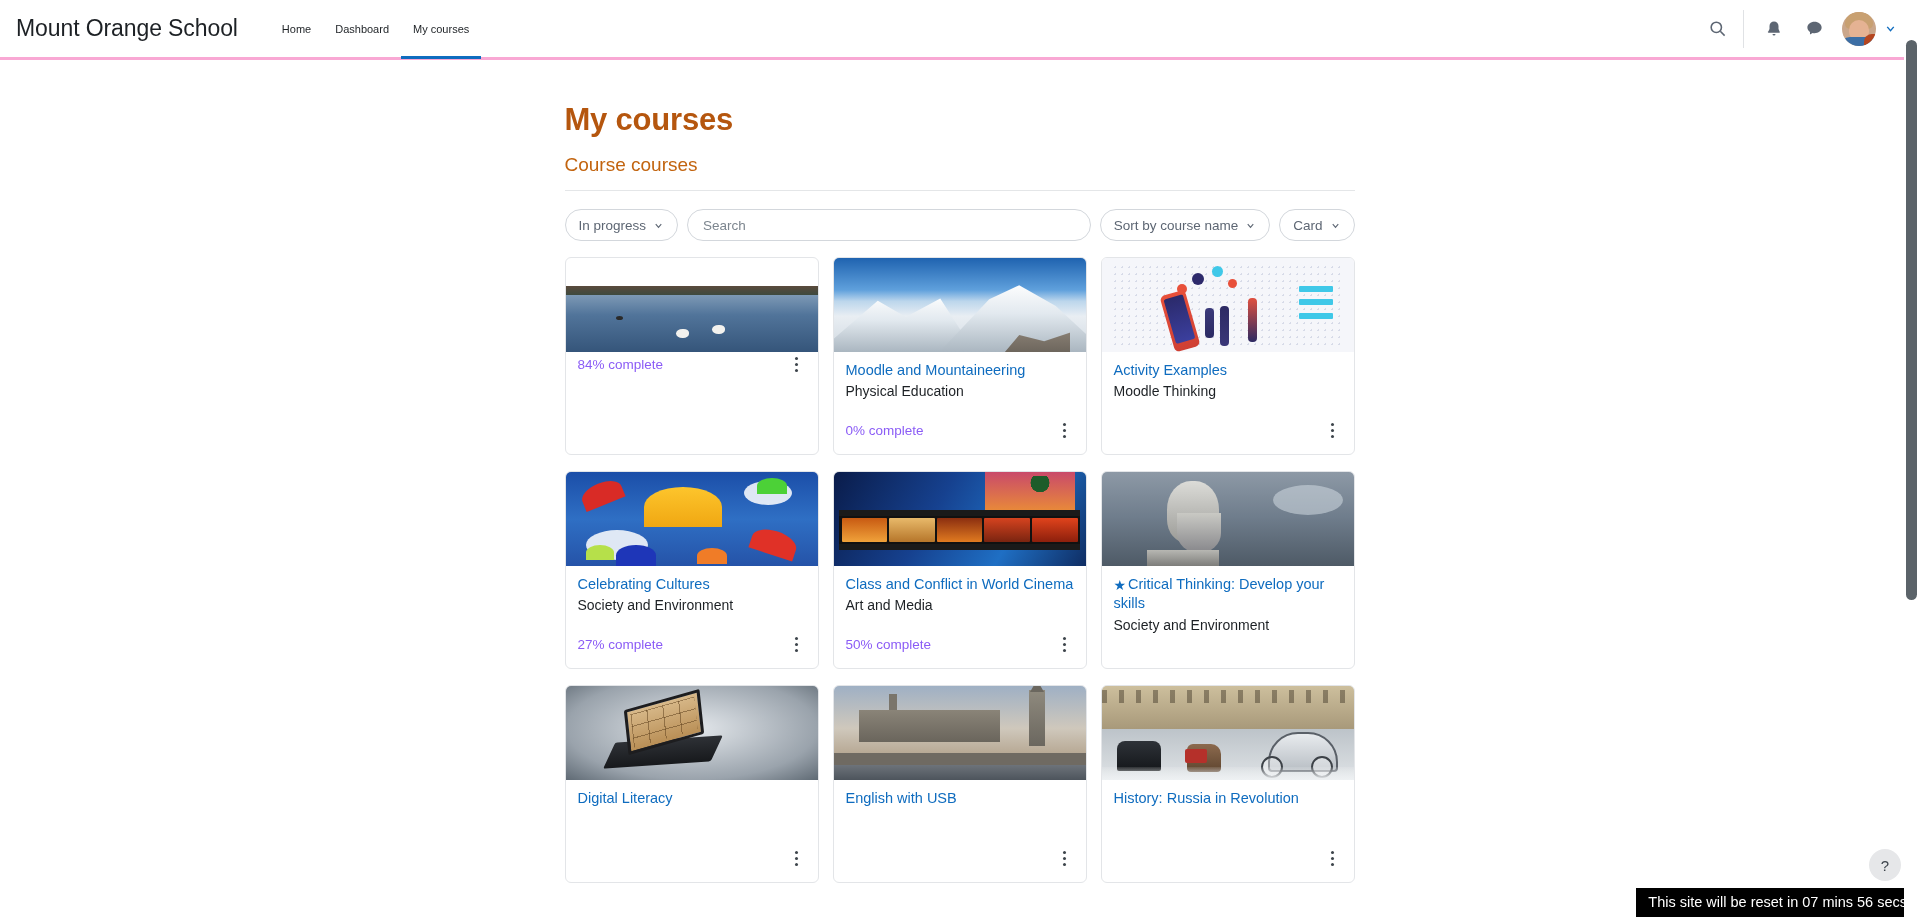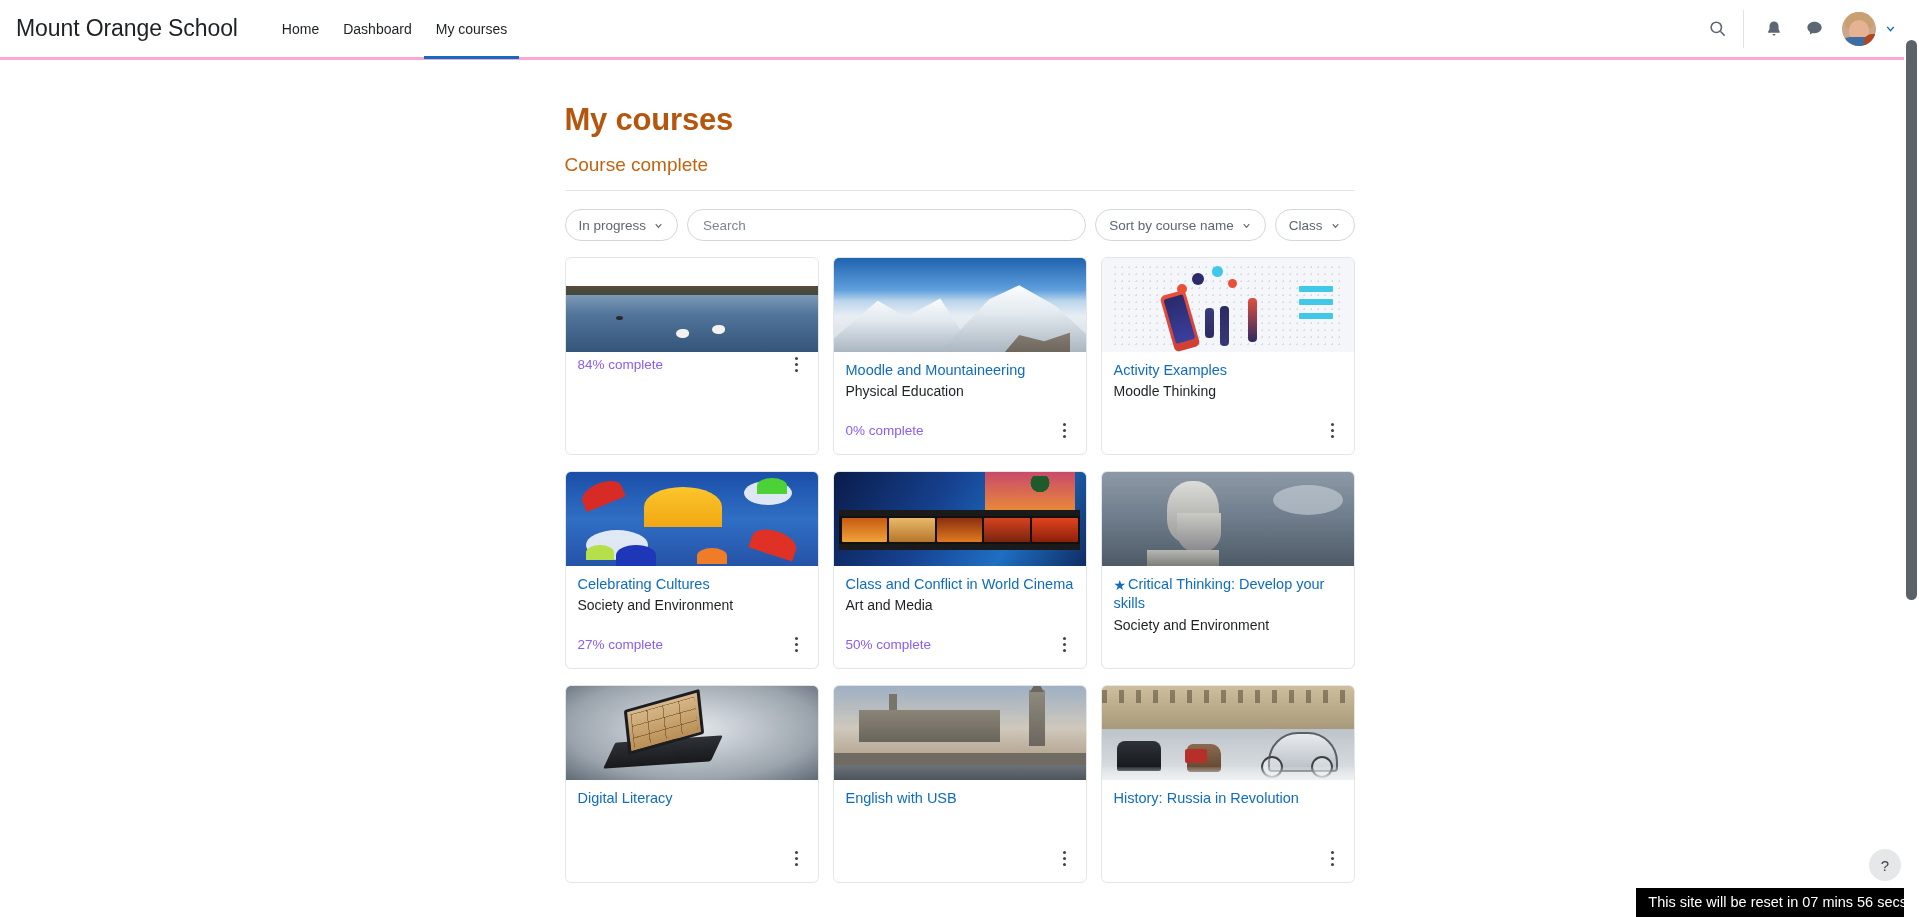--- a/index.html
+++ b/index.html
@@ -27,21 +27,21 @@
     color: #1d2125;
     font-weight: 400;
     letter-spacing: -0.1px;
     white-space: nowrap;
     margin-right: 32px;
   }
   .navlinks { display: flex; align-items: stretch; height: 60px; }
   .navlink {
     display: flex; align-items: center;
     padding: 0 12px;
-    font-size: 14px;
+    font-size: 11px;
     color: #1d2125;
     text-decoration: none;
     white-space: nowrap;
     position: relative;
   }
   .navlink.active::after {
     content: "";
     position: absolute;
     left: 0; right: 0; bottom: 0;
     height: 3px;
@@ -626,21 +626,21 @@
         </svg>
       </span>
     </div>
   </div>
 </div>
 
 <div class="page">
   <div class="content">
 
     <h1 class="page-title">My courses</h1>
-    <h2 class="overview-title">Course complete</h2>
+    <h2 class="overview-title">Course courses</h2>
     <div class="divider"></div>
 
     <div class="toolbar">
       <div class="pill">
         <span>In progress</span>
         <span class="chev">
           <svg width="11" height="11" viewBox="0 0 24 24" fill="none" stroke="currentColor" stroke-width="2.4">
               <polyline points="6 9 12 16 18 9"></polyline>
             </svg>
         </span>
@@ -653,21 +653,21 @@
       <div class="pill">
         <span>Sort by course name</span>
         <span class="chev">
           <svg width="11" height="11" viewBox="0 0 24 24" fill="none" stroke="currentColor" stroke-width="2.4">
               <polyline points="6 9 12 16 18 9"></polyline>
             </svg>
         </span>
       </div>
 
       <div class="pill">
-        <span>Class</span>
+        <span>Card</span>
         <span class="chev">
           <svg width="11" height="11" viewBox="0 0 24 24" fill="none" stroke="currentColor" stroke-width="2.4">
               <polyline points="6 9 12 16 18 9"></polyline>
             </svg>
         </span>
       </div>
     </div>
 
     <div class="grid">
 

